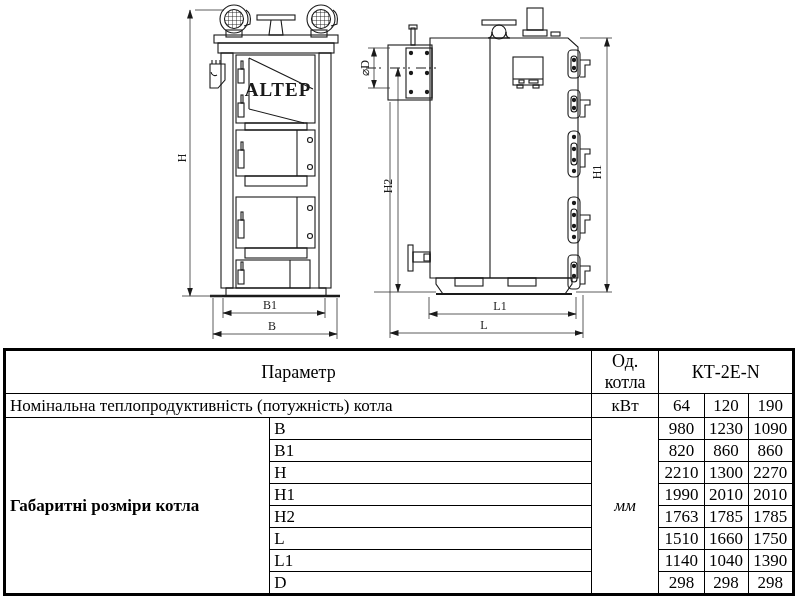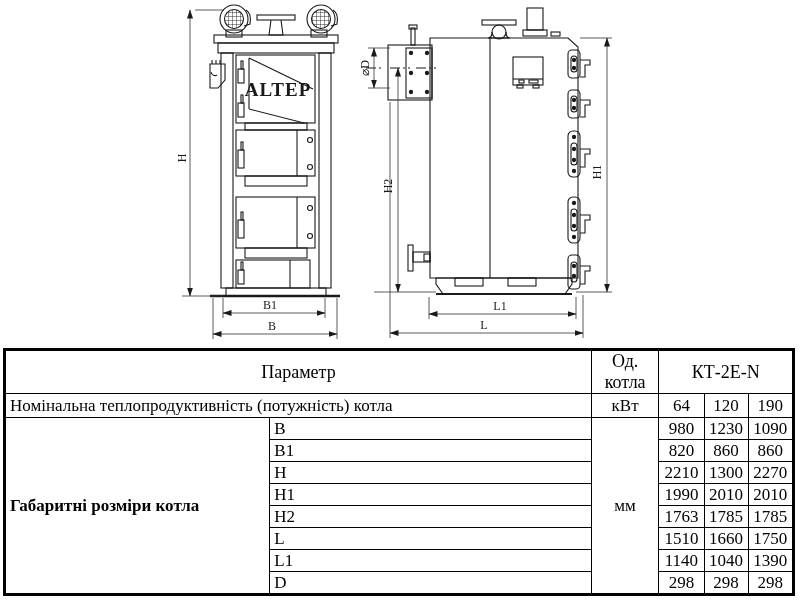--- a/index.html
+++ b/index.html
@@ -13,21 +13,21 @@
   table.spec{position:absolute;left:3px;top:348px;width:792px;border-collapse:collapse;
     border:3px solid #000;table-layout:fixed;}
   table.spec td{border:1.5px solid #000;font-size:17px;padding:0 4px;overflow:hidden;
     white-space:nowrap;}
   td.c{text-align:center;}
   td.l{text-align:left;padding-left:8px;}
   tr.hdr td{height:42px;font-size:18px;white-space:normal;line-height:1.15;}
   tr.pow td{height:23px;}
   tr.dim td{height:21px;}
   td.grp{padding-left:12px;vertical-align:middle;white-space:normal;font-weight:bold;}
-  td.unitcell{vertical-align:middle;}
+  td.unitcell{vertical-align:middle;font-style:italic;}
 </style>
 </head>
 <body>
 
 <div id="stage">
 
 <svg id="drawing" width="800" height="348" viewBox="0 0 800 348">
   <defs>
     <marker id="arw" markerWidth="10" markerHeight="8" refX="8.5" refY="3" orient="auto-start-reverse" markerUnits="userSpaceOnUse">
       <path d="M0,0 L9,3 L0,6 Z" fill="#1a1a1a"></path>

